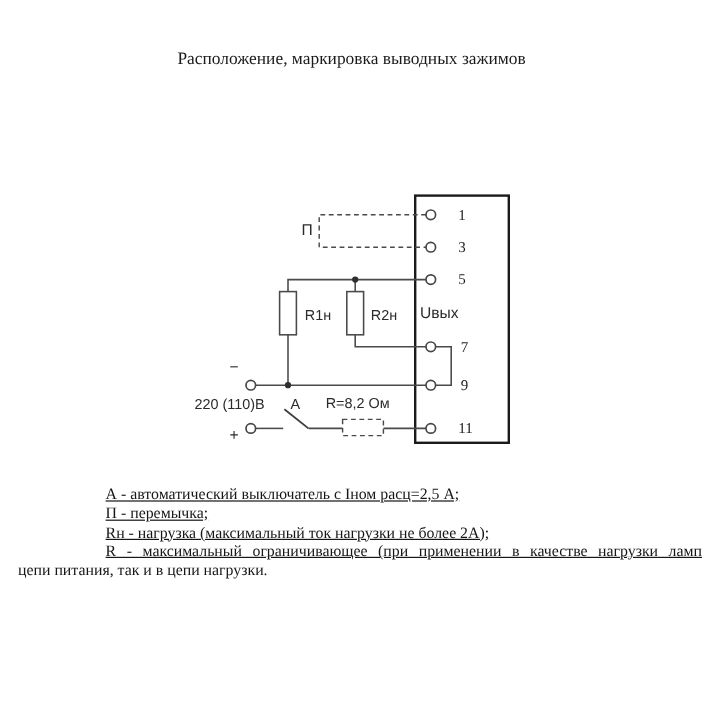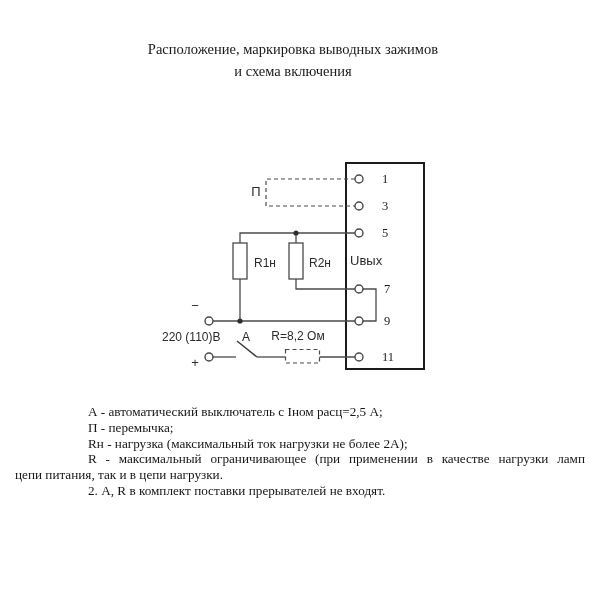--- a/index.html
+++ b/index.html
@@ -11,21 +11,21 @@
     position:absolute; top:38px; left:0; width:586px;
     text-align:center; font-size:14.5px; line-height:22px; color:#1a1a1a;
   }
   .diagram-svg { position:absolute; left:0; top:0; width:600px; height:600px; }
 
   .notes {
     position:absolute; left:15px; top:404px; width:570px;
     font-size:13.2px; line-height:15.8px; color:#161616;
   }
   .ln { white-space:normal; }
-  .ln.indent { padding-left:73px; }
+  .ln.indent { padding-left:73px;text-decoration:underline; }
   .ln.just { text-align:justify; text-align-last:justify; }
 
   
   .wire   { stroke:#4a4a4a; stroke-width:1.3; fill:none; }
   .blade  { stroke:#3d3d3d; stroke-width:1.5; fill:none; }
   .dashw  { stroke:#4a4a4a; stroke-width:1.2; fill:none; stroke-dasharray:4 3; }
   .dashbox{ stroke:#4a4a4a; stroke-width:1.2; fill:#ffffff; stroke-dasharray:4 3; }
   .dev    { fill:#ffffff; stroke:#1b1b1b; stroke-width:2; }
   .res    { fill:#ffffff; stroke:#4a4a4a; stroke-width:1.3; }
   .term   { fill:#ffffff; stroke:#474747; stroke-width:1.4; }
@@ -35,21 +35,20 @@
   text.num  { font-family:"Liberation Serif", serif; font-size:12.5px; fill:#1c1c1c; }
   .mid { text-anchor:middle; }
 </style>
 </head>
 <body>
 
 <div class="page">
 
   <div class="title">
     <div>Расположение, маркировка выводных зажимов</div>
-    <div>и схема включения</div>
   </div>
 
   <svg class="diagram-svg" viewBox="0 0 600 600">
 
     <rect class="dev" x="346" y="163" width="78" height="206"></rect>
 
     <path class="dashw" d="M355,179 L266,179 L266,206 L355,206"></path>
 
     <path class="wire" d="M240,243 L240,233 L355,233"></path>
     <path class="wire" d="M296,233 L296,243"></path>
@@ -98,16 +97,15 @@
     <text class="sans mid" x="246" y="341">А</text>
     <text class="sans mid" x="298" y="340">R=8,2 Ом</text>
   </svg>
 
   <div class="notes">
     <div class="ln indent">А -  автоматический выключатель с Iном расц=2,5 А;</div>
     <div class="ln indent">П -  перемычка;</div>
     <div class="ln indent">Rн - нагрузка  (максимальный ток нагрузки не более 2А);</div>
     <div class="ln indent just">R -  максимальный ограничивающее (при применении в качестве нагрузки ламп</div>
     <div class="ln">цепи питания, так и в цепи нагрузки.</div>
-    <div class="ln indent">2. А, R в комплект поставки прерывателей не входят.</div>
   </div>
 
 </div>
 
 </body></html>

